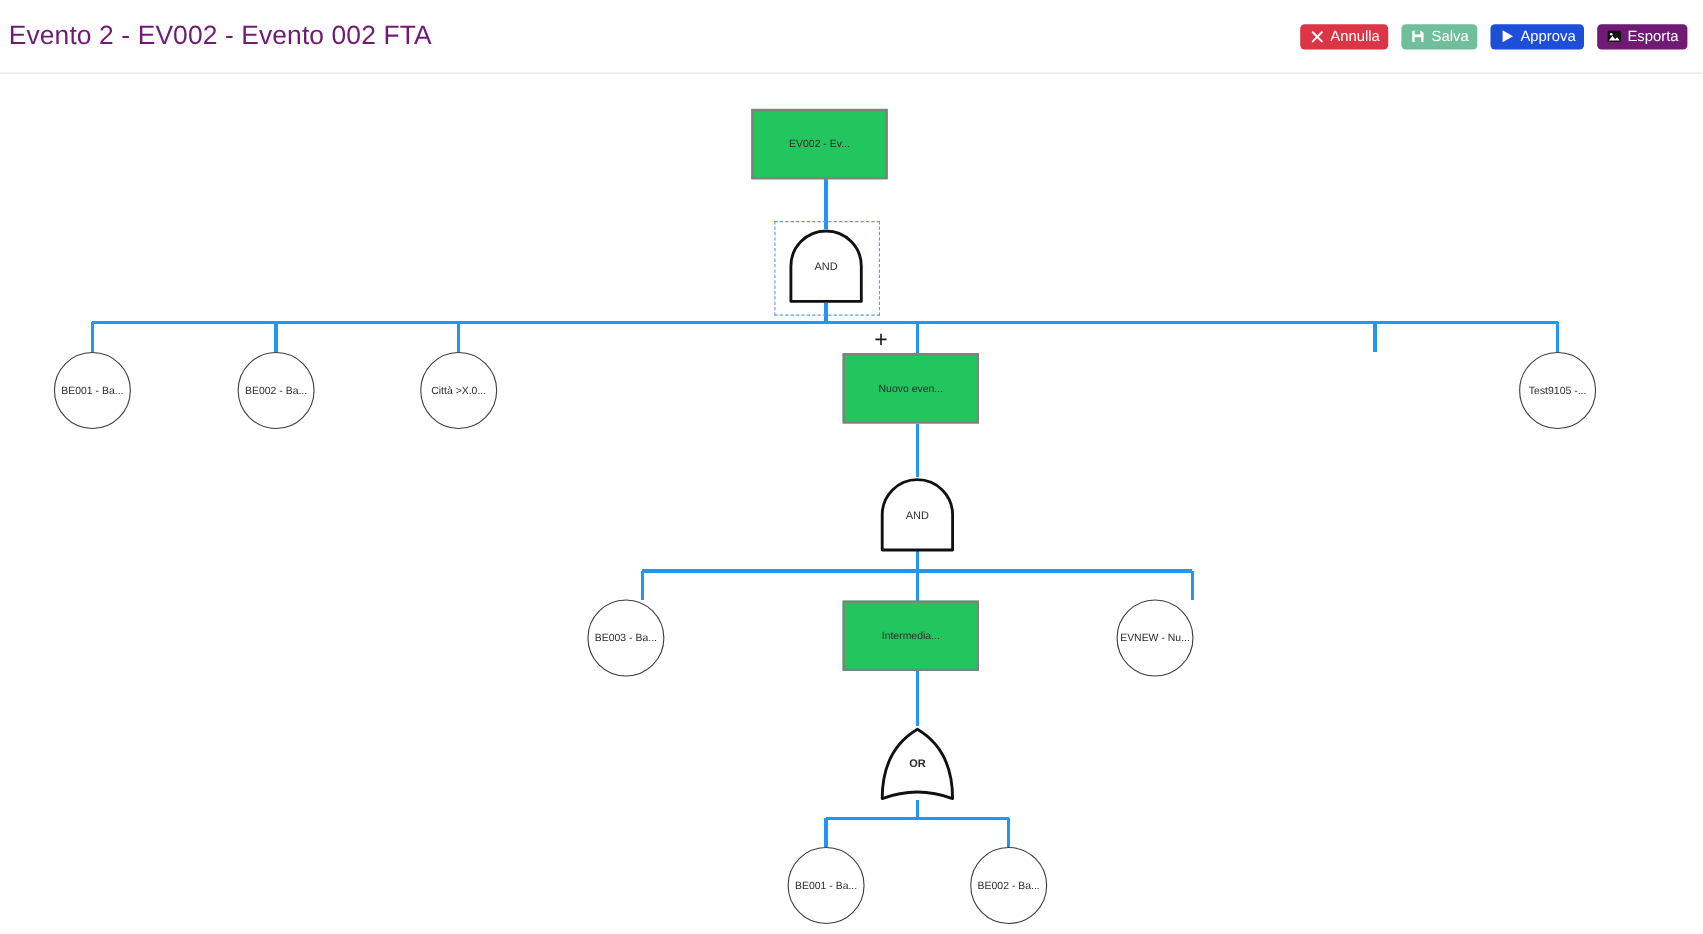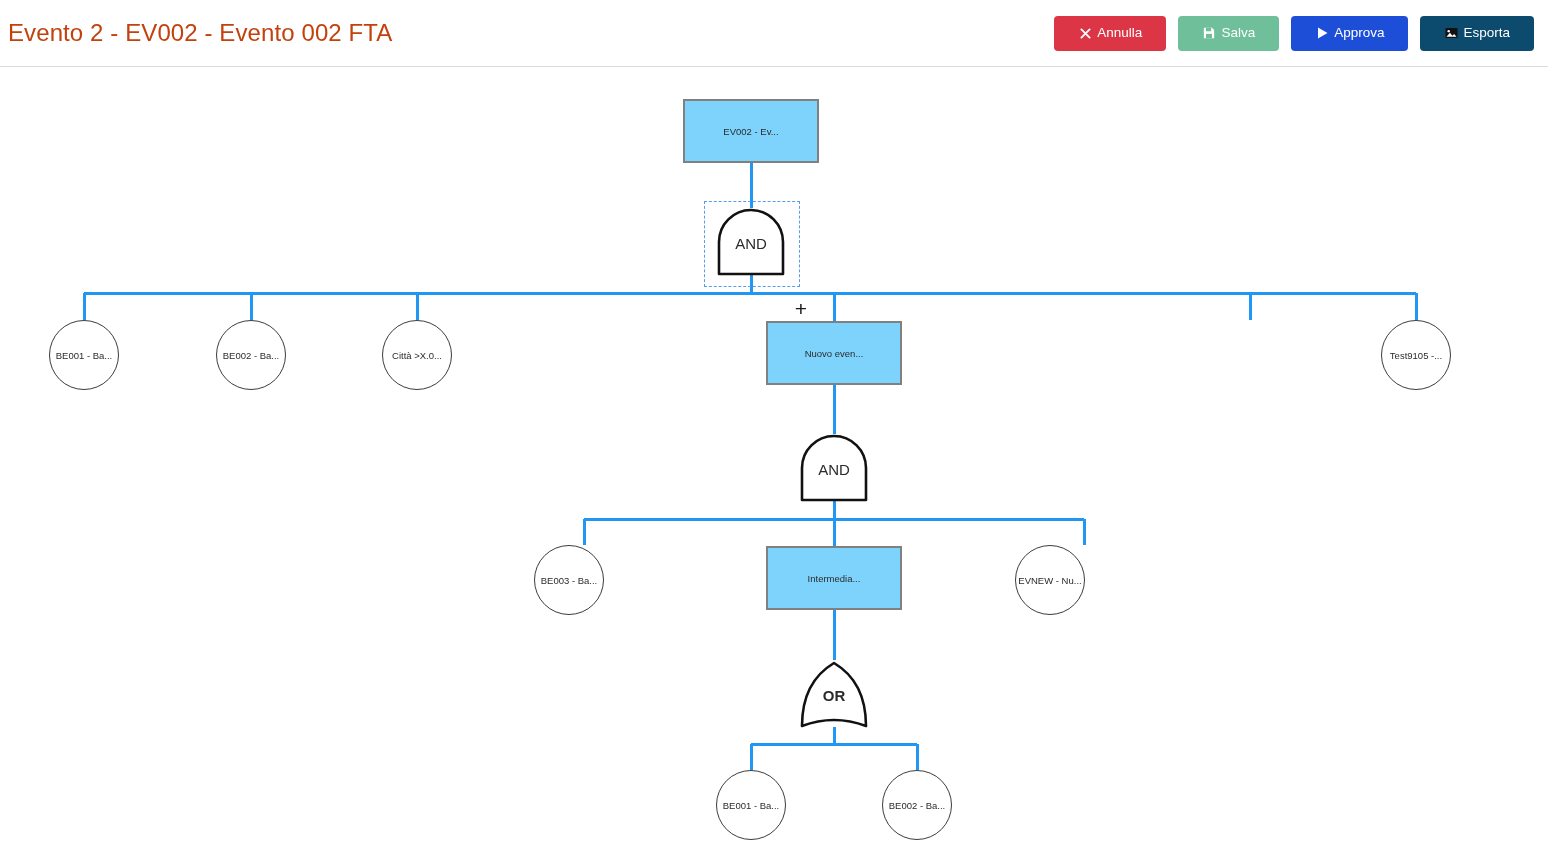--- a/index.html
+++ b/index.html
@@ -19,56 +19,56 @@
     position: relative;
     height: 67px;
     border-bottom: 1px solid #dcdcdc;
     display: flex;
     align-items: center;
     padding: 0 14px 0 8px;
   }
   .page-title {
     font-size: 24px;
     font-weight: 400;
-    color: #c2410c;
+    color: #701a75;
     letter-spacing: .1px;
     white-space: nowrap;
   }
   .toolbar {
     margin-left: auto;
     display: flex;
     align-items: center;
     gap: 12px;
   }
   .btn {
     display: inline-flex;
     align-items: center;
     gap: 5px;
-    height: 35px;
-    padding: 0 24px;
+    height: 23px;
+    padding: 0 8px;
     border: none;
     border-radius: 4px;
     font-size: 13.5px;
     font-family: "Liberation Sans", sans-serif;
     color: #ffffff;
     cursor: pointer;
     line-height: 1;
     white-space: nowrap;
   }
   .btn .bicon {
     display: inline-flex;
     align-items: center;
     justify-content: center;
     width: 14px;
     height: 14px;
   }
   .btn-cancel  { background: #dc3545; }
   .btn-save    { background: #6fbf9a; }
   .btn-approve { background: #1d4ed8; }
-  .btn-export  { background: #0c4a6e; }
+  .btn-export  { background: #701a75; }
 
   
   .canvas {
     position: relative;
     width: 1548px;
     height: 782px;
     background: #ffffff;
     overflow: hidden;
   }
   svg.edges { position: absolute; left: 0; top: 0; }
@@ -84,24 +84,24 @@
   .node-label {
     font-size: 9.5px;
     color: #2b2b2b;
     font-family: "Liberation Sans", sans-serif;
     pointer-events: none;
     white-space: nowrap;
   }
 
   
   .shape-rect {
-    width: 136px;
+    width: 124px;
     height: 64px;
     border: 2px solid #808080;
-    background: #7dd3fc;
+    background: #22c55e;
   }
   
   .shape-circle {
     width: 70px;
     height: 70px;
     border: 1.4px solid #3c3c3c;
     border-radius: 50%;
     background: #ffffff;
   }
   
@@ -118,21 +118,21 @@
   
   .shape-gate {
     width: 76px;
     height: 70px;
   }
   .shape-gate .node-label {
     position: absolute;
     left: 0; right: 0;
     top: 50%;
     transform: translateY(-50%);
-    font-size: 15px;
+    font-size: 10px;
   }
   .gate-selected::before {
     content: "";
     position: absolute;
     left: -9px; top: -7px;
     width: 94px; height: 84px;
     border: 1px dashed #5a9bf0;
     pointer-events: none;
   }
   .add-child-btn {

